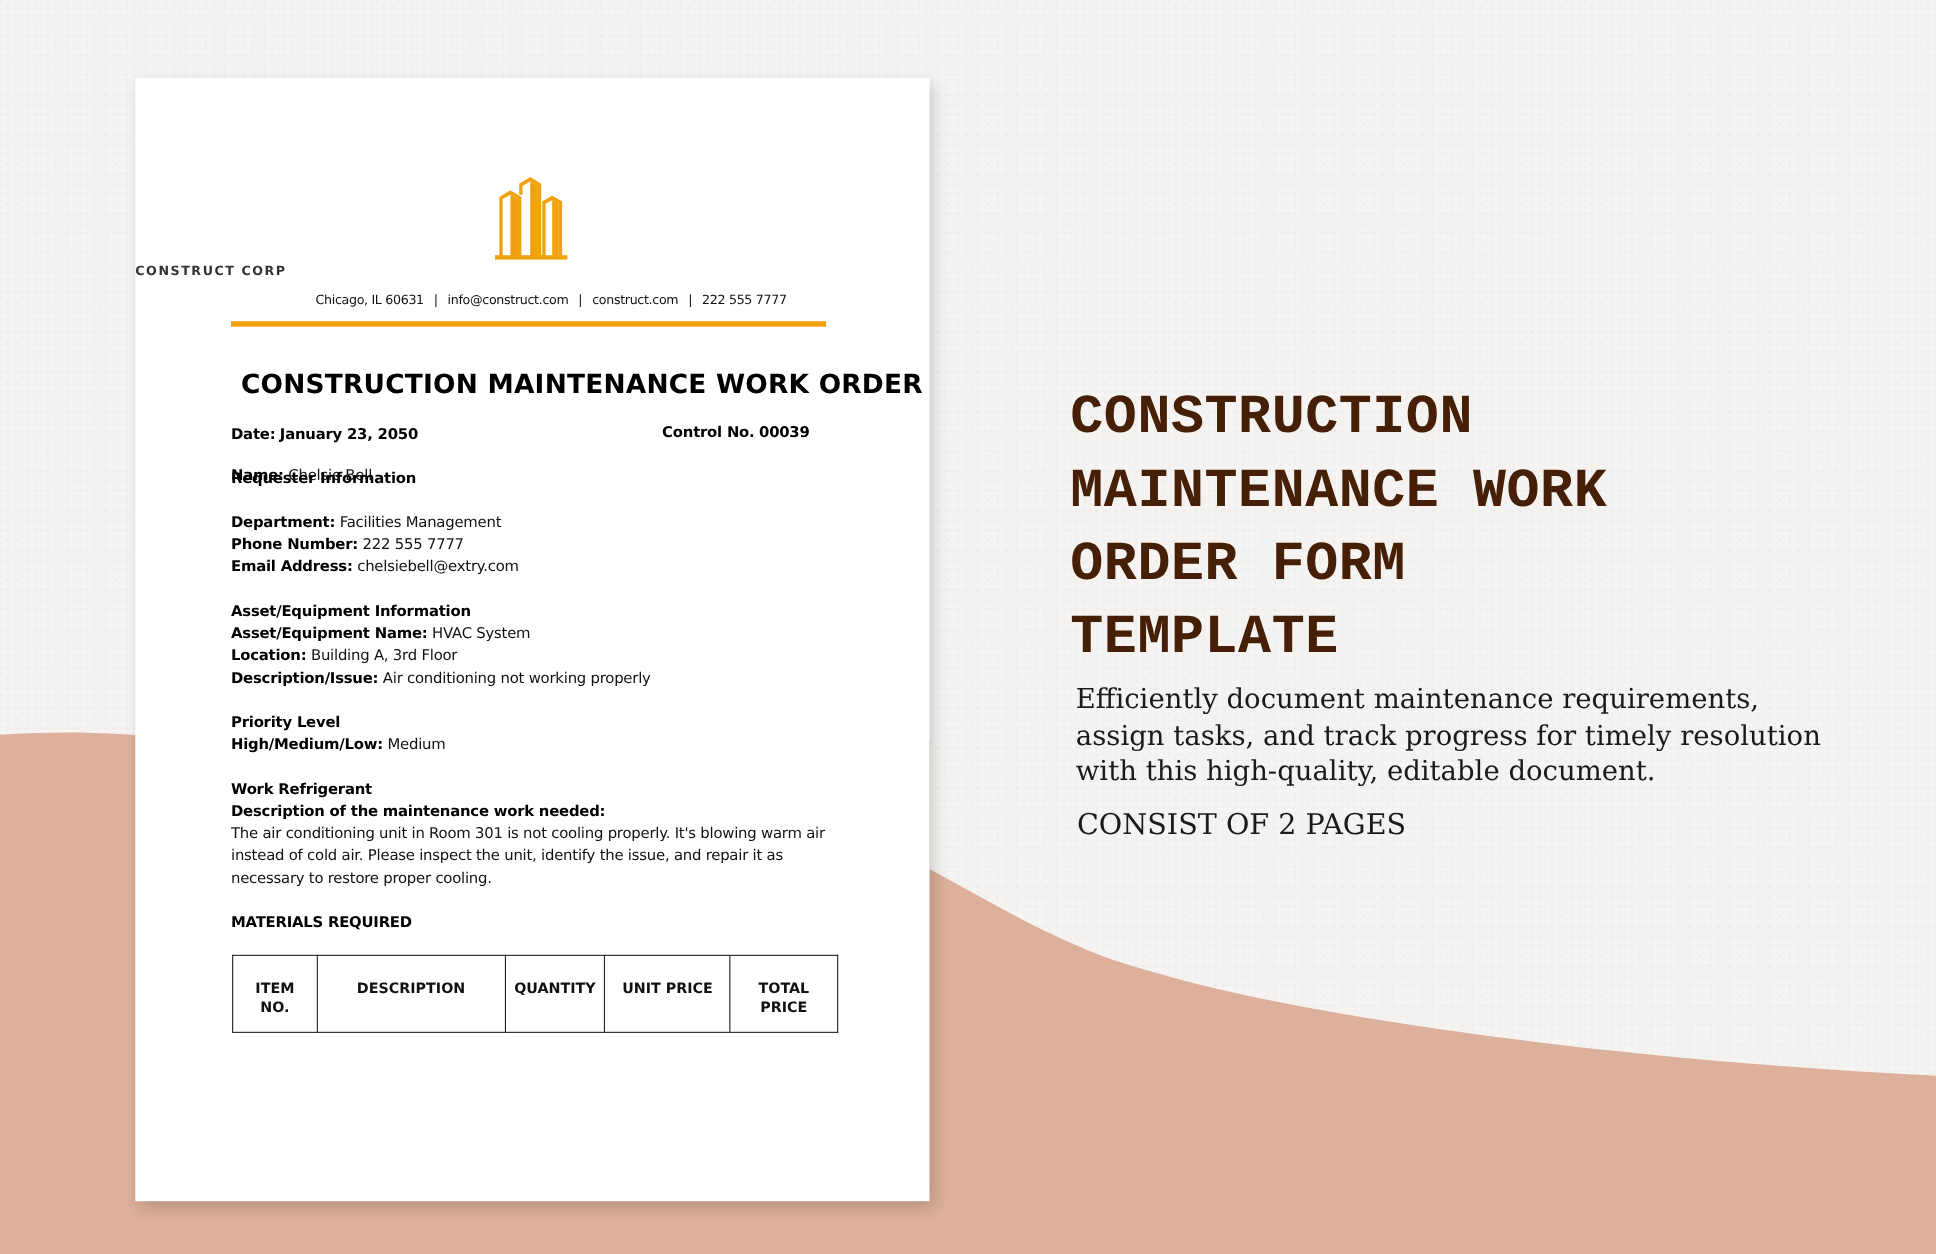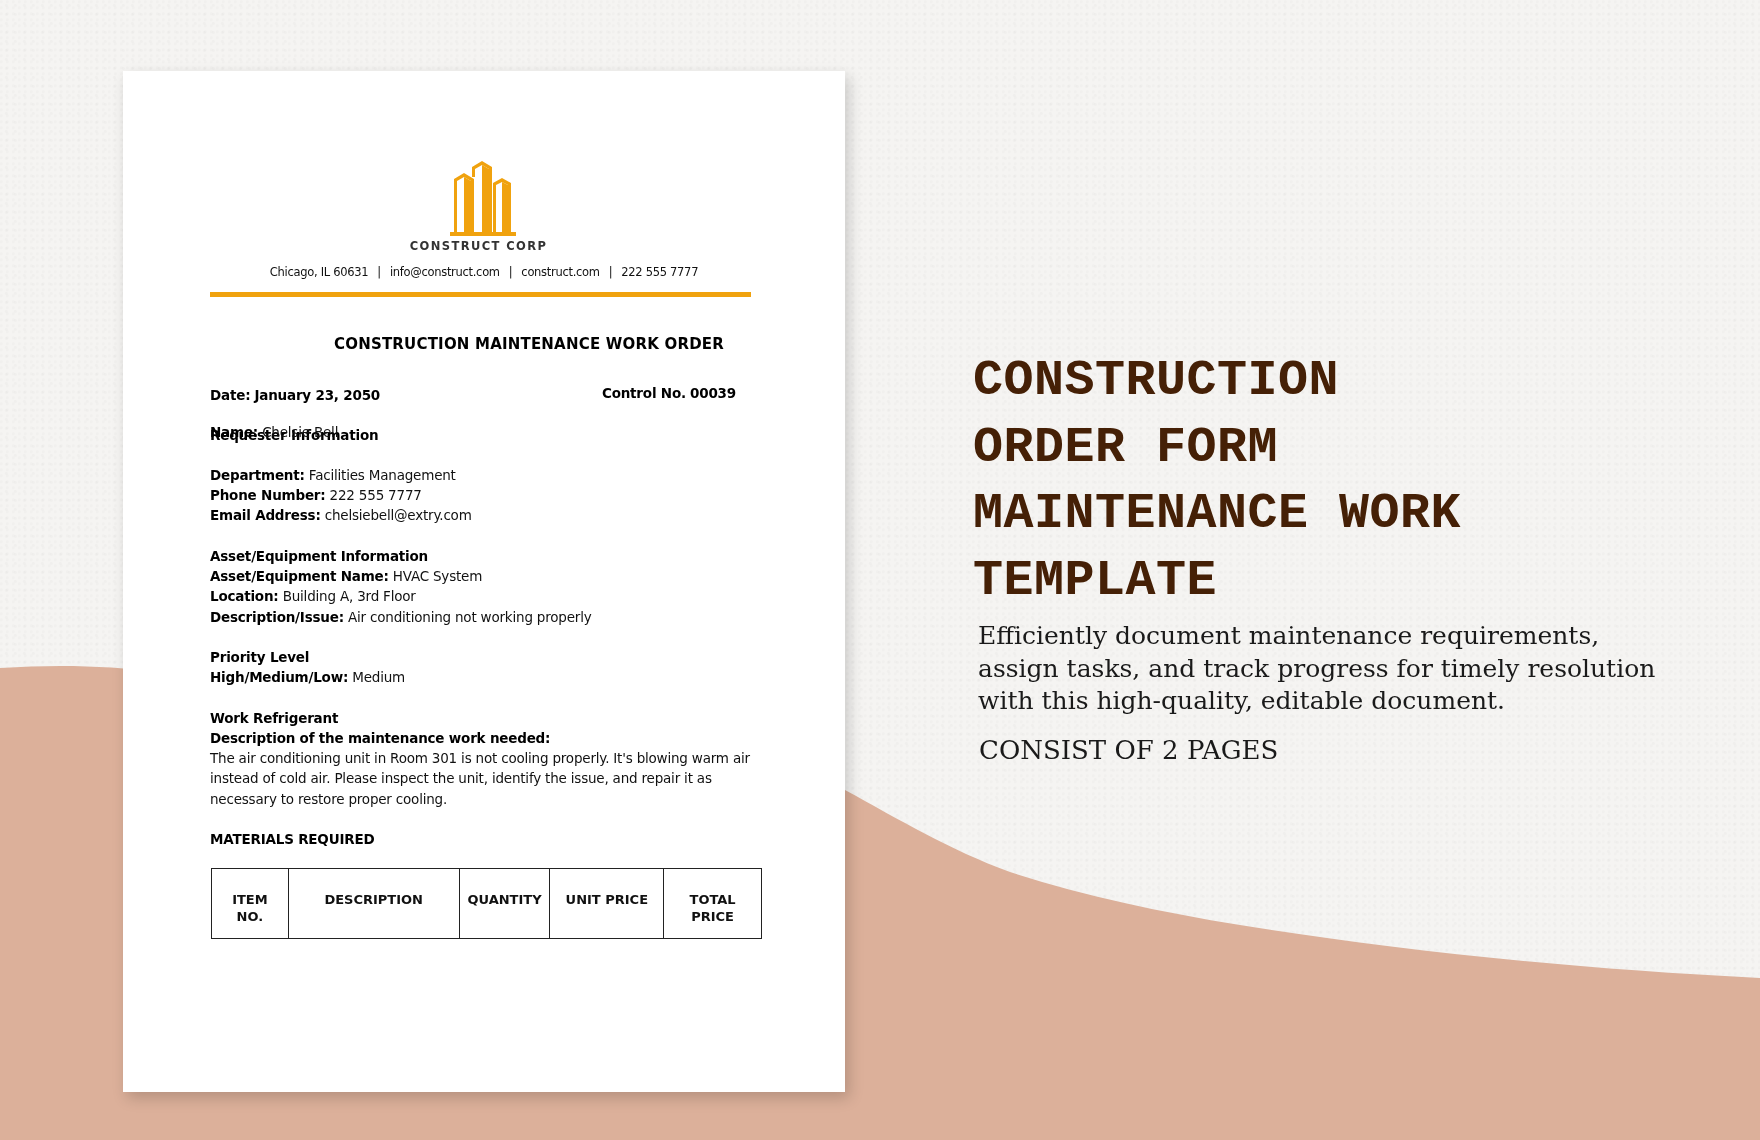--- a/index.html
+++ b/index.html
@@ -16,34 +16,34 @@
     background-size:6px 6px, 9px 9px;
   }
   .bg-shape { position:absolute; left:0; top:0; width:1760px; height:1140px; }
   .paper {
     position:absolute; left:123px; top:71px; width:722px; height:1021px;
     background:#ffffff;
     box-shadow: 4px 6px 14px rgba(0,0,0,0.18);
   }
   .logo { position:absolute; left:450px; top:161px; width:66px; height:76px; }
   .company {
-    position:absolute; left:123px; width:711px; top:239px; text-align:center;
+    position:absolute; left:123px; width:711px; top:239px; 
     font-family:"DejaVu Sans", sans-serif; font-weight:bold; font-size:11.5px;
     letter-spacing:1.4px; color:#333;
   }
   .contact {
-    position:absolute; left:123px; width:722px; top:265px; text-align:center;
+    position:absolute; left:140px; width:722px; top:265px; text-align:center;
     font-size:11.5px; color:#111; font-family:"DejaVu Sans", sans-serif;
     letter-spacing:-0.3px;
   }
   .contact .sep { margin:0 9px; }
   .rule { position:absolute; left:210px; top:292px; width:541px; height:5px; background:#f0a20e; }
   .doc-title {
     position:absolute; left:123px; width:812px; top:335px; text-align:center;
-    font-weight:bold; font-size:15px; color:#000; letter-spacing:0.2px;
+    font-weight:bold; font-size:24px; color:#000; letter-spacing:0.2px;
     font-family:"DejaVu Sans", sans-serif;
   }
   .doc { font-family:"DejaVu Sans", sans-serif; font-size:13.5px; color:#111; letter-spacing:-0.2px; }
   .doc b { font-weight:bold; color:#000; }
   .line { position:absolute; left:210px; white-space:nowrap; line-height:20px; }
   .ctrl { position:absolute; right:1024px; white-space:nowrap; }
   .para { position:absolute; left:210px; width:560px; line-height:20.3px; white-space:normal; }
   table.mat {
     position:absolute; left:211px; top:868px; width:551px;
     border-collapse:collapse; font-family:"DejaVu Sans", sans-serif; font-size:13px; color:#111;
@@ -147,22 +147,22 @@
       <th>UNIT PRICE</th>
       <th><span>TOTAL</span><br><span>PRICE</span></th>
     </tr>
   </thead>
   <tbody>
   </tbody>
 </table>
 
 <div class="right-title">
   <div>CONSTRUCTION</div>
+  <div>MAINTENANCE WORK</div>
   <div>ORDER FORM</div>
-  <div>MAINTENANCE WORK</div>
   <div>TEMPLATE</div>
 </div>
 
 <div class="right-desc">
   <div>Efficiently document maintenance requirements,</div>
   <div>assign tasks, and track progress for timely resolution</div>
   <div>with this high-quality, editable document.</div>
 </div>
 
 <div class="right-pages">CONSIST OF 2 PAGES</div>

